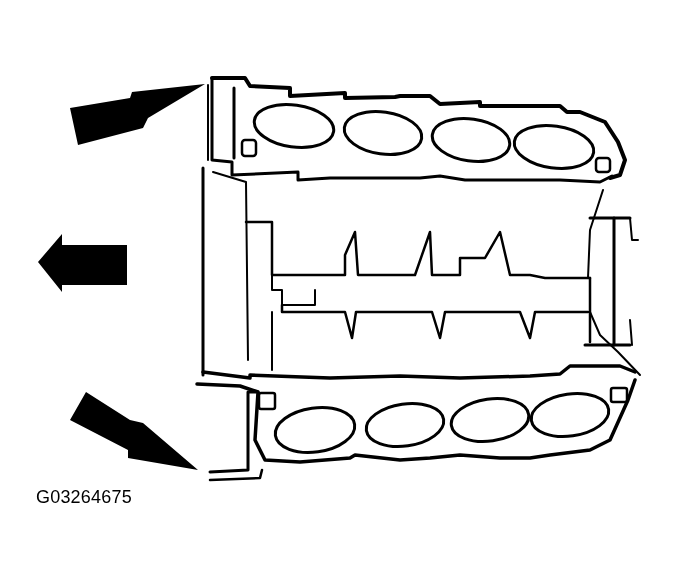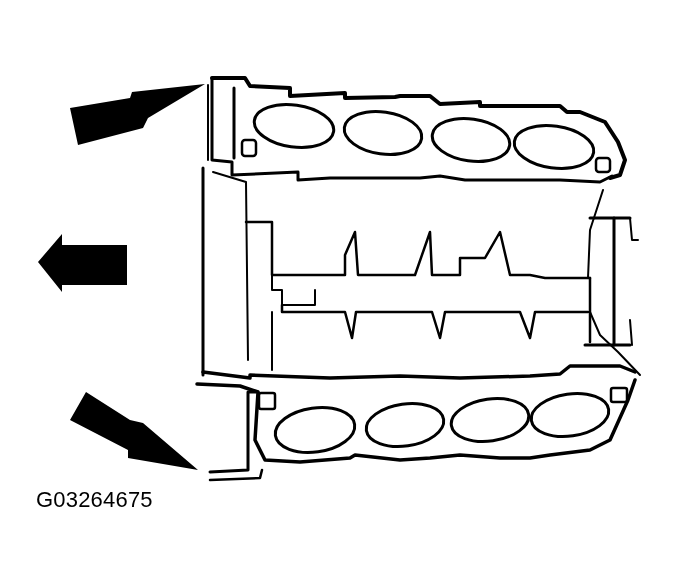--- a/index.html
+++ b/index.html
@@ -1,21 +1,21 @@
 <!DOCTYPE html>
 <html><head>
   <meta charset="utf-8">
   <style>
     html, body { margin: 0; padding: 0; background: #ffffff; }
     body { width: 679px; height: 585px; position: relative; overflow: hidden; }
     #diagram { position: absolute; left: 0; top: 0; width: 679px; height: 585px; }
     .figure-id {
       position: absolute; left: 36px; top: 487px;
       font-family: "Liberation Sans", sans-serif;
-      font-size: 22px; color: #000; letter-spacing: 0.2px; text-align: right;
+      font-size: 18px; color: #000; letter-spacing: 0.2px; text-align: right;
     }
     .stroke { fill: none; stroke: #000; stroke-linejoin: round; stroke-linecap: round; }
   </style>
 </head>
 <body>
 
 <svg id="diagram" viewBox="0 0 679 585" xmlns="http://www.w3.org/2000/svg">
 
   <g>
     <polygon points="70,108 130,98 132,92 205,84 148,118 143,128 78,145" fill="#000"></polygon>

